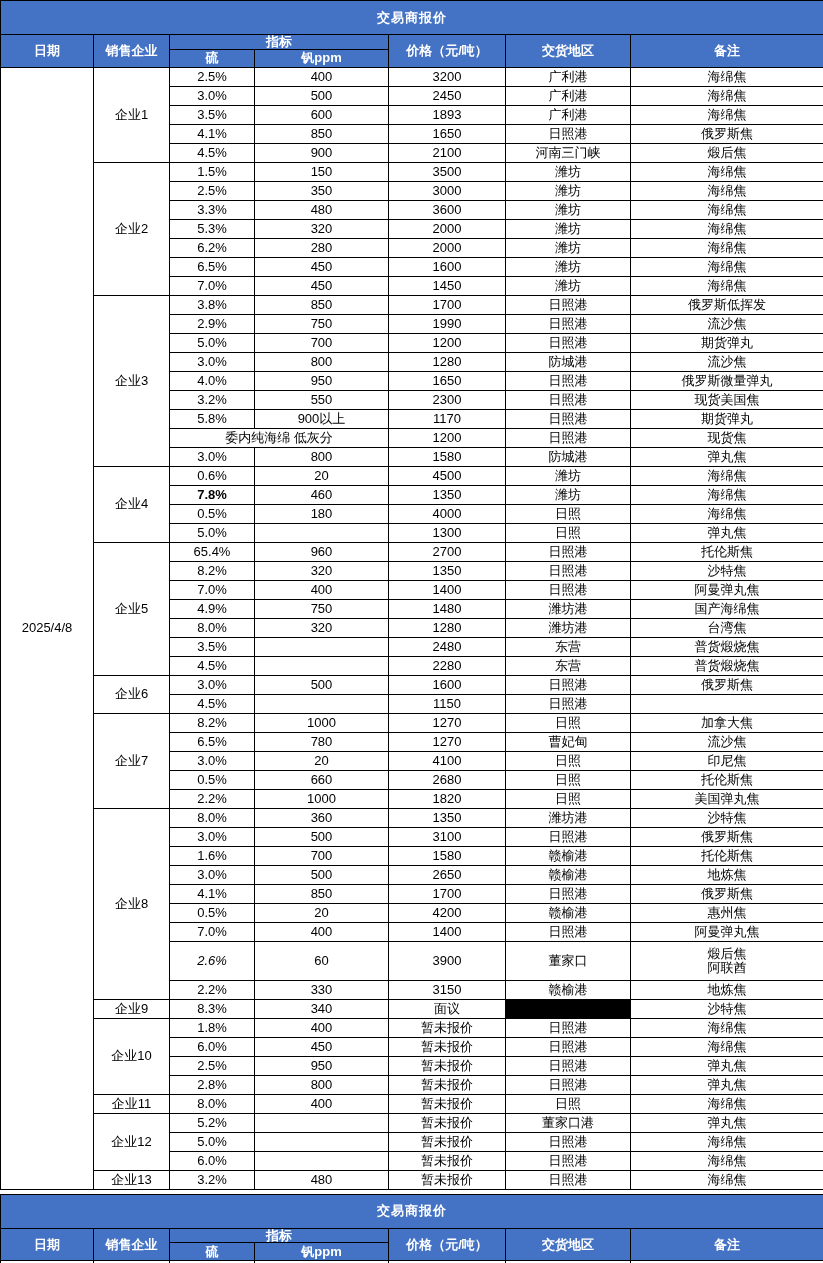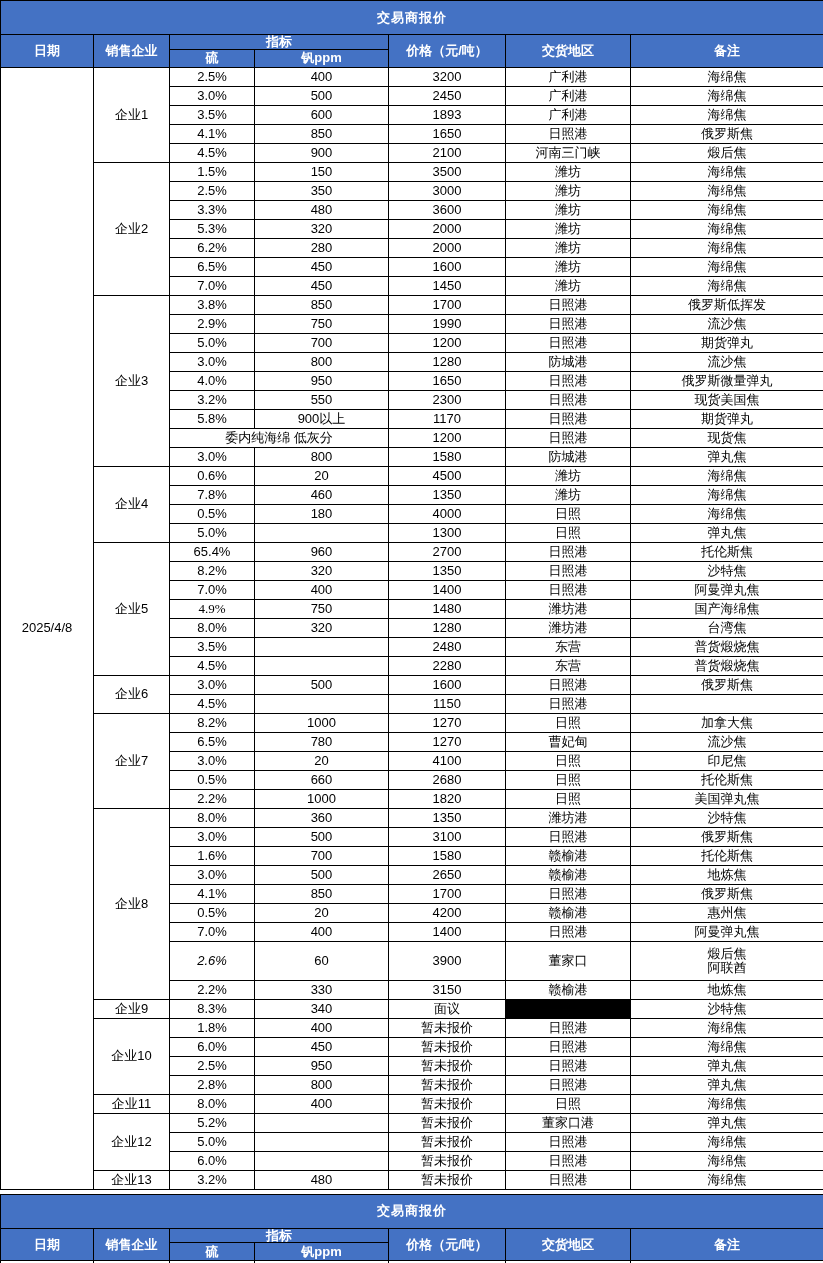--- a/index.html
+++ b/index.html
@@ -253,21 +253,21 @@
         </tr>
         <tr>
           <td class="ent-cell" rowspan="4">企业4</td>
           <td style="height:18px;">0.6%</td>
           <td>20</td>
           <td>4500</td>
           <td>潍坊</td>
           <td>海绵焦</td>
         </tr>
         <tr>
-          <td style="height:18px;">7.8%</td>
+          <td style="height:18px;font-weight:bold;">7.8%</td>
           <td>460</td>
           <td>1350</td>
           <td>潍坊</td>
           <td>海绵焦</td>
         </tr>
         <tr>
           <td style="height:18px;">0.5%</td>
           <td>180</td>
           <td>4000</td>
           <td>日照</td>
@@ -296,21 +296,21 @@
           <td>沙特焦</td>
         </tr>
         <tr>
           <td style="height:18px;">7.0%</td>
           <td>400</td>
           <td>1400</td>
           <td>日照港</td>
           <td>阿曼弹丸焦</td>
         </tr>
         <tr>
-          <td style="height:18px;font-family:Liberation Serif, serif;">4.9%</td>
+          <td style="height:18px;">4.9%</td>
           <td>750</td>
           <td>1480</td>
           <td>潍坊港</td>
           <td>国产海绵焦</td>
         </tr>
         <tr>
           <td style="height:18px;">8.0%</td>
           <td>320</td>
           <td>1280</td>
           <td>潍坊港</td>

